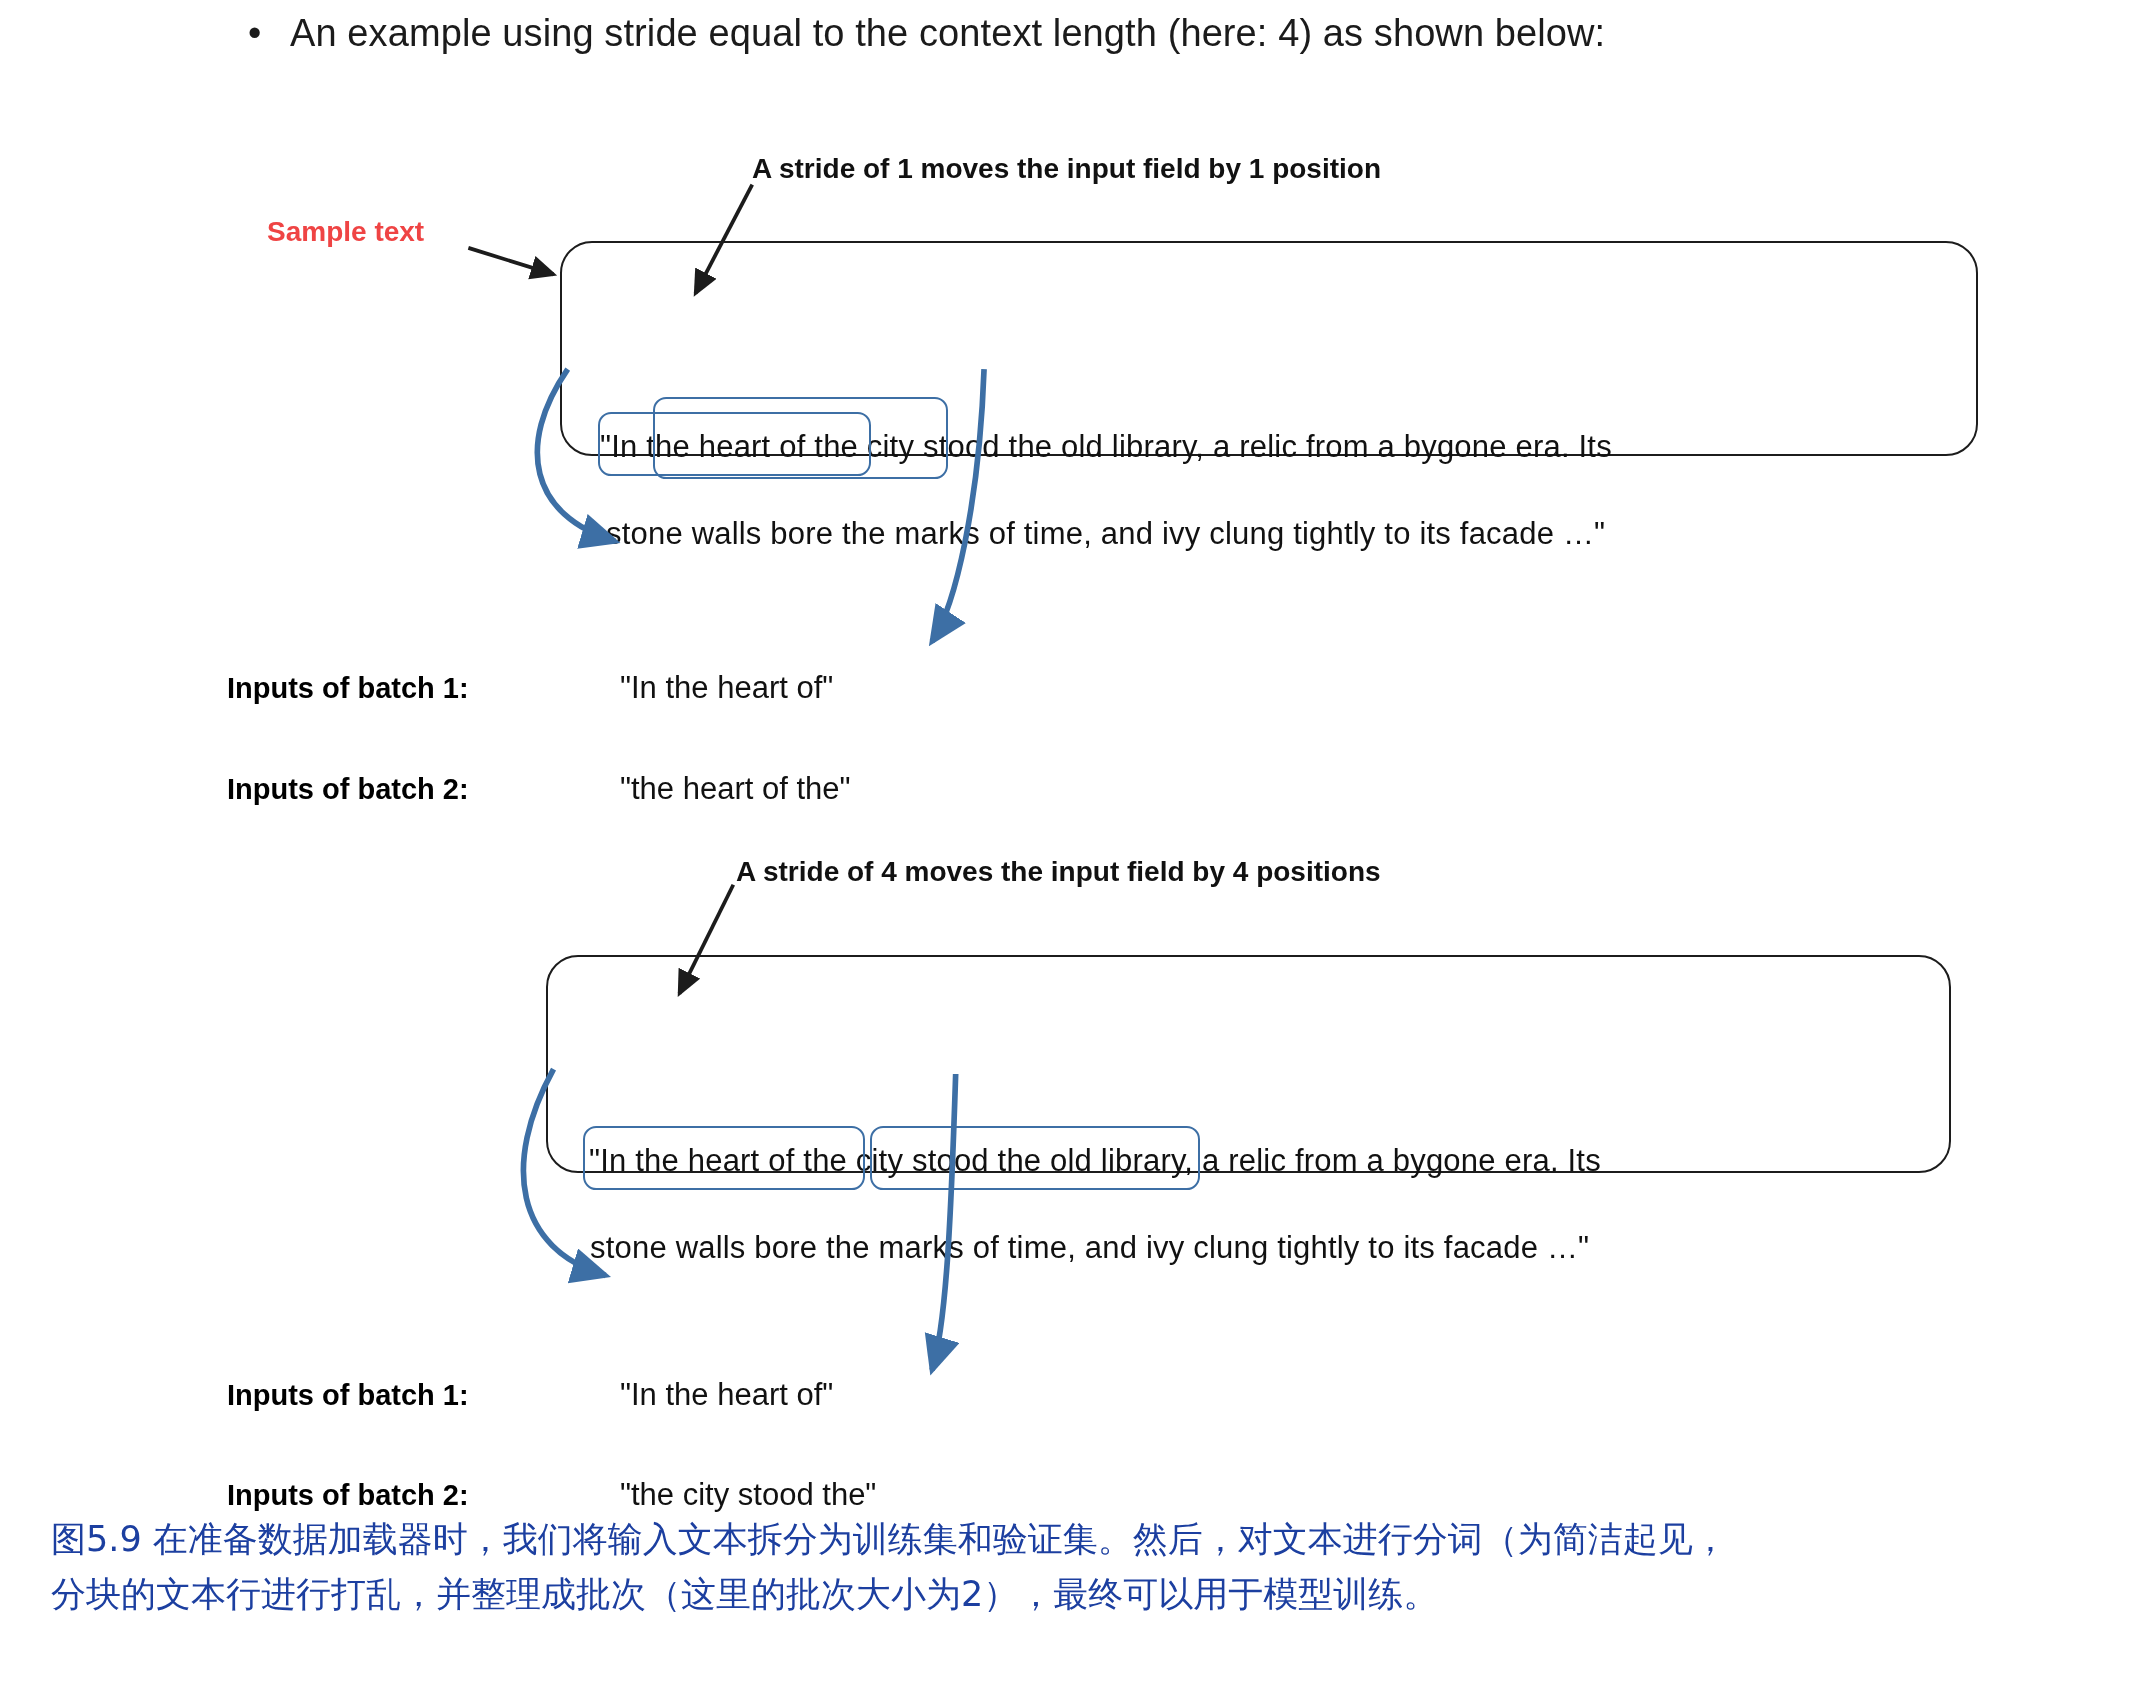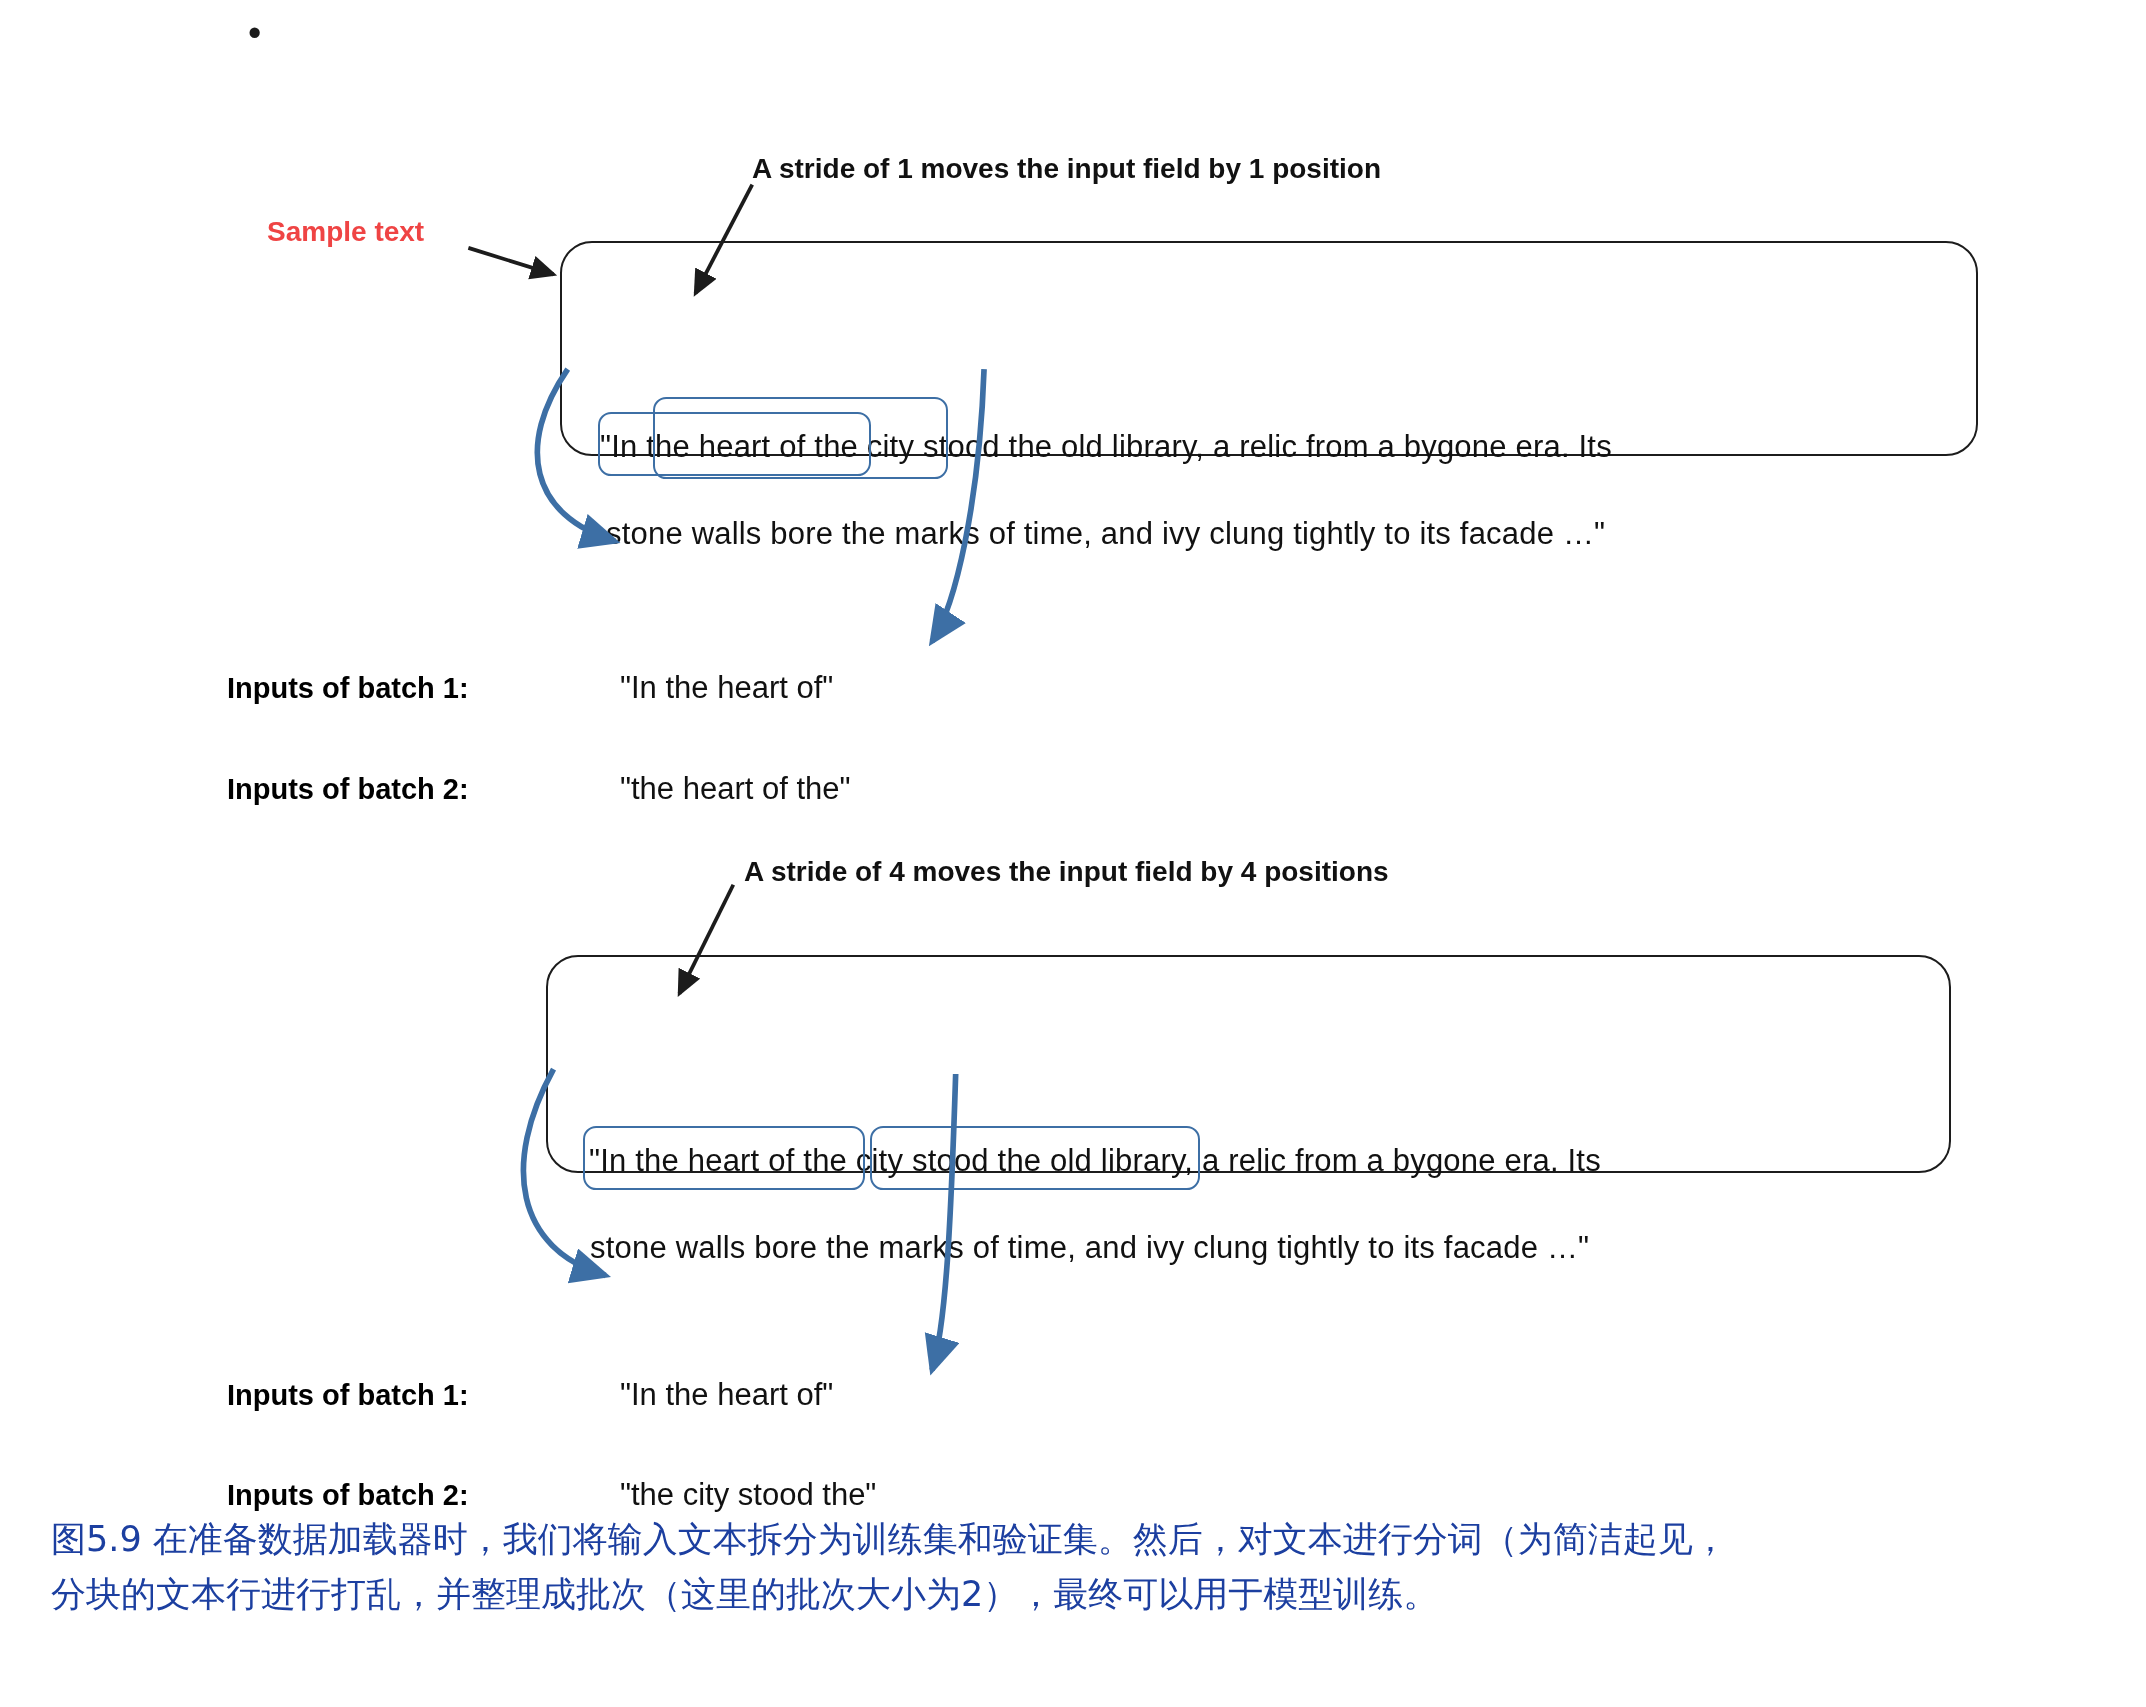--- a/index.html
+++ b/index.html
@@ -123,20 +123,21 @@
     color: #1c3fa0;
     font-family: "DejaVu Sans", sans-serif;
   }
   .fig-caption div { white-space: nowrap; margin-left: 32px; }
 </style>
 </head>
 <body>
 
 <div class="bullet-line">
   <span class="bullet-dot">•</span>
+  <span class="bullet-text">An example using stride equal to the context length (here: 4) as shown below:</span>
 </div>
 
 <div class="panel" id="panel-stride1">
 
   <div class="caption-title" style="left:752px; top:30px;">A stride of 1 moves the input field by 1 position</div>
 
   <div class="sample-text-label" style="left:267px; top:93px;">Sample text</div>
 
   <div class="text-box" style="left:560px; top:118px; width:1418px; height:215px;"></div>
 
@@ -148,21 +149,21 @@
 
   <div class="batch-label" style="left:227px; top:549px;">Inputs of batch 1:</div>
   <div class="batch-value" style="left:620px; top:547px;">"In the heart of"</div>
 
   <div class="batch-label" style="left:227px; top:650px;">Inputs of batch 2:</div>
   <div class="batch-value" style="left:620px; top:648px;">"the heart of the"</div>
 </div>
 
 <div class="panel" id="panel-stride4">
 
-  <div class="caption-title" style="left:736px; top:33px;margin-left:8px;">A stride of 4 moves the input field by 4 positions</div>
+  <div class="caption-title" style="left:736px; top:33px;">A stride of 4 moves the input field by 4 positions</div>
 
   <div class="text-box" style="left:546px; top:132px; width:1405px; height:218px;"></div>
 
   <div class="line-text" style="left:589px; top:320px;">"In the heart of the city stood the old library, a relic from a bygone era. Its</div>
   <div class="line-text" style="left:590px; top:407px;">stone walls bore the marks of time, and ivy clung tightly to its facade …"</div>
 
   <div class="hl-box" style="left:583px; top:303px; width:282px; height:64px;"></div>
   <div class="hl-box" style="left:870px; top:303px; width:330px; height:64px;"></div>
 
   <div class="batch-label" style="left:227px; top:556px;">Inputs of batch 1:</div>

